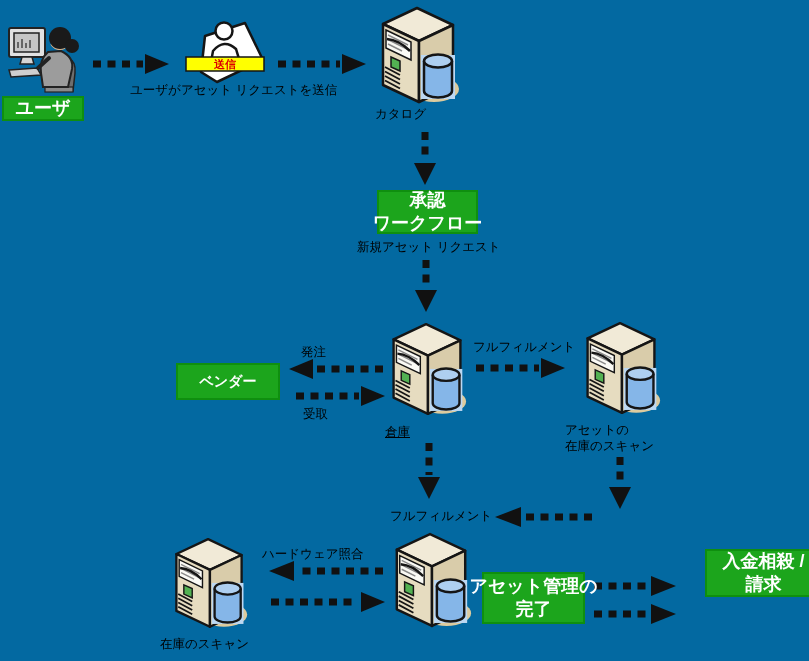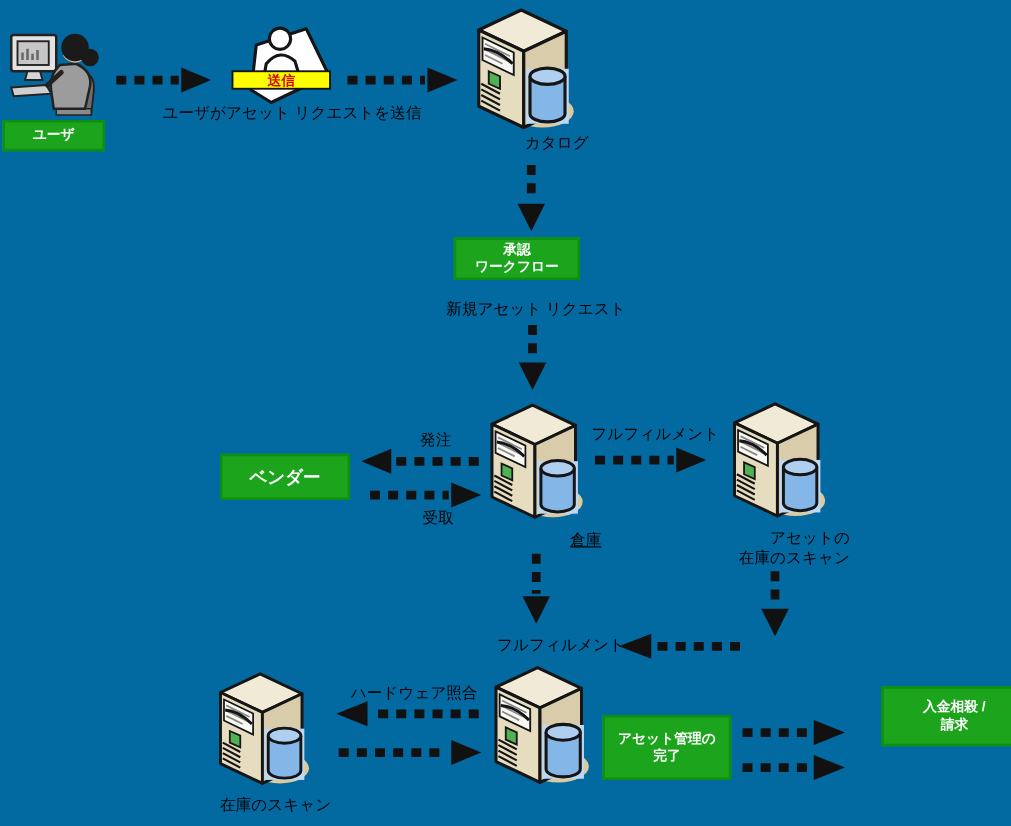--- a/index.html
+++ b/index.html
@@ -11,28 +11,28 @@
     background: #0369a1; overflow: hidden;
   }
   .arrows { position: absolute; left: 0; top: 0; width: 809px; height: 661px; }
   .arrows line { stroke: var(--ink); stroke-width: 7; stroke-dasharray: 8 6.5; }
   .arrows polygon { fill: var(--ink); }
   .icon { position: absolute; }
   .icon svg { display: block; width: 100%; height: 100%; }
   .gbox {
     position: absolute; background: var(--green);
     border: 2px solid var(--green-border);
-    color: #ffffff; font-weight: bold; font-size: 11px; line-height: 1.3;
+    color: #ffffff; font-weight: bold; font-size: 18px; line-height: 1.3;
     display: flex; flex-direction: column; align-items: center; justify-content: center;
     text-align: center; white-space: nowrap;
   }
   .gbox.big { font-size: 14px; }
   .lbl {
     position: absolute; color: #000000; font-size: 12.5px; line-height: 1.3;
-    text-align: right; white-space: nowrap;
+    text-align: left; white-space: nowrap;
   }
   .lbl span { display: block; }
 </style>
 </head>
 <body>
 
 <div class="stage">
 
   <svg class="arrows">
     <g>
@@ -198,21 +198,21 @@
   <rect x="47" y="52" width="34" height="44" fill="#BCD8F2"></rect>
   <path d="M50,58 v30 a14,6.5 0 0 0 28,0 v-30" fill="#85B6E8" stroke="#151515" stroke-width="2.5"></path>
   <ellipse cx="64" cy="58" rx="14" ry="6.5" fill="#AECFF0" stroke="#151515" stroke-width="2.5"></ellipse>
 </svg>
     </div>
 
   <div class="gbox" style="left:2px; top:96px; width:82px; height:25px;">
     <span>ユーザ</span>
   </div>
 
-  <div class="gbox" style="left:363px; top:190px; width:101px; height:34px;">
+  <div class="gbox" style="left:377px; top:190px; width:101px; height:44px;">
     <span>承認</span>
     <span>ワークフロー</span>
   </div>
 
   <div class="gbox big" style="left:176px; top:363px; width:104px; height:37px;">
     <span>ベンダー</span>
   </div>
 
   <div class="gbox" style="left:482px; top:572px; width:103px; height:52px;">
     <span>アセット管理の</span>

